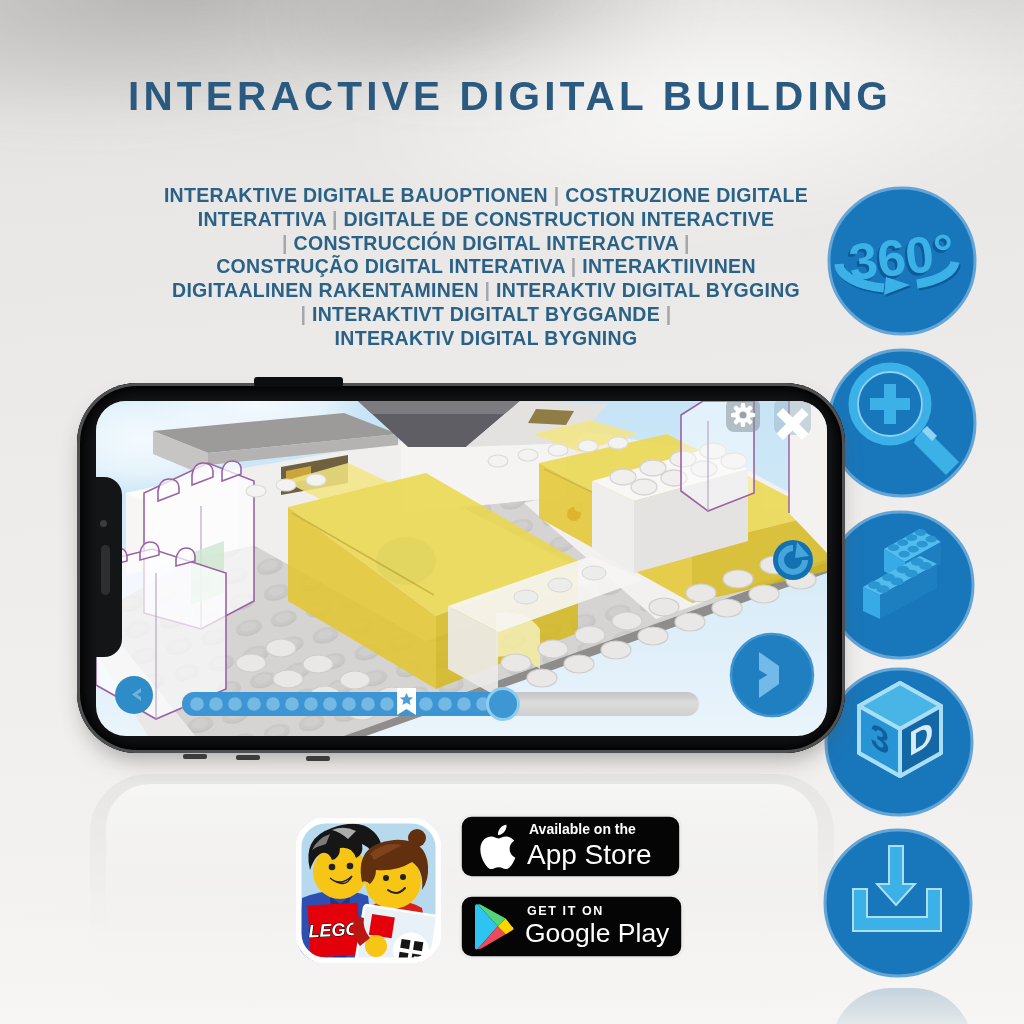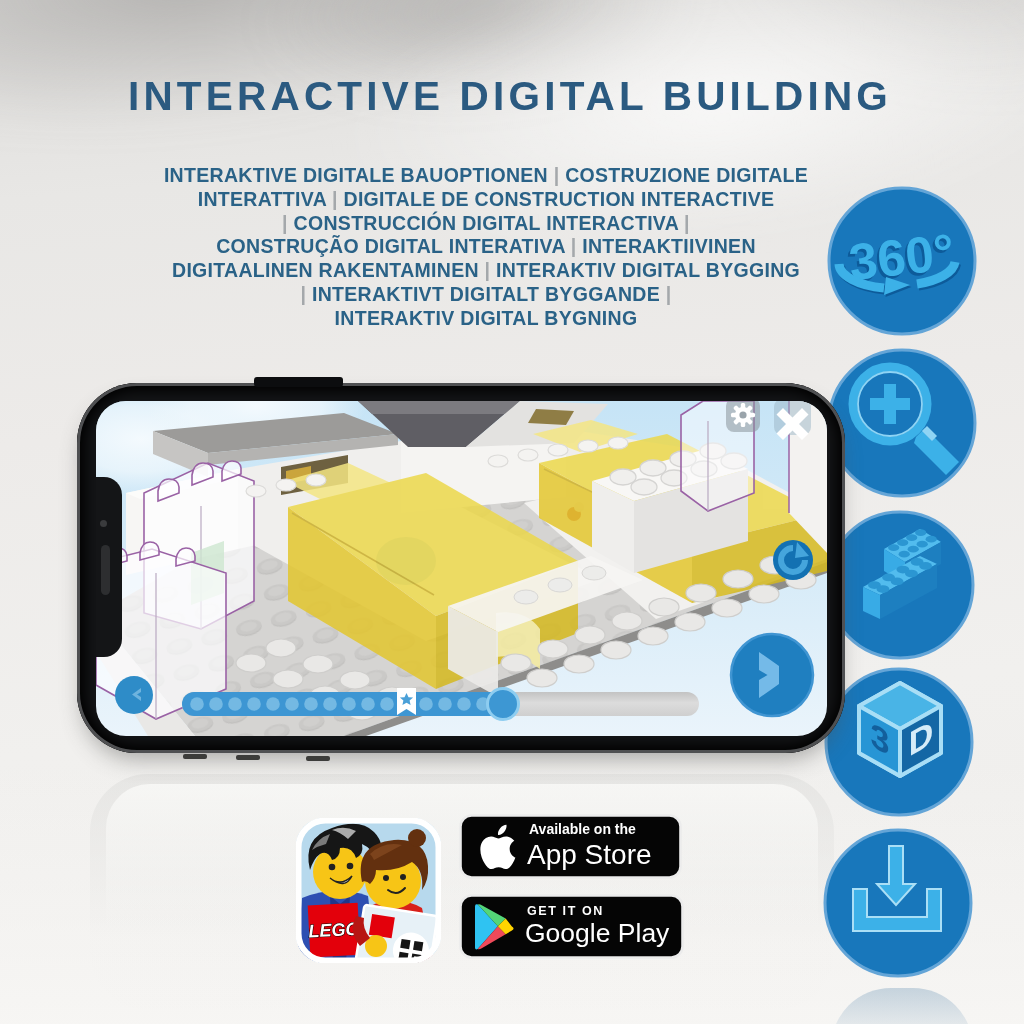--- a/index.html
+++ b/index.html
@@ -21,21 +21,21 @@
 
 <div class="abs" style="left:0;top:760px;width:1024px;height:264px;background:linear-gradient(180deg,rgba(247,246,244,0),rgba(248,247,245,.85));"></div>
 
 <div class="abs" style="left:90px;top:774px;width:744px;height:236px;border-radius:58px;background:linear-gradient(180deg,rgba(222,222,220,.55),rgba(240,239,237,0.05) 70%);"></div>
 <div class="abs" style="left:106px;top:784px;width:712px;height:196px;border-radius:44px;background:linear-gradient(180deg,rgba(250,250,248,.8),rgba(244,243,241,0) 75%);"></div>
 
 <div class="abs" style="left:831px;top:988px;width:142px;height:60px;border-radius:71px 71px 0 0;background:linear-gradient(180deg,rgba(150,178,200,.5),rgba(200,210,220,0));"></div>
 
 <div id="title" class="abs" style="left:-2px;top:73px;width:1024px;text-align:center;font-weight:bold;font-size:40.5px;letter-spacing:4.2px;color:#2b5a80;">INTERACTIVE DIGITAL BUILDING</div>
 
-<div id="subs" class="abs" style="left:0;top:164px;width:972px;text-align:center;font-weight:bold;font-size:19.5px;letter-spacing:.3px;line-height:23.8px;color:#2a6287;">
+<div id="subs" class="abs" style="left:0;top:184px;width:972px;text-align:center;font-weight:bold;font-size:19.5px;letter-spacing:.3px;line-height:23.8px;color:#2a6287;">
 INTERAKTIVE DIGITALE BAUOPTIONEN <i>|</i> COSTRUZIONE DIGITALE<br>
 INTERATTIVA <i>|</i> DIGITALE DE CONSTRUCTION INTERACTIVE<br>
 <i>|</i> CONSTRUCCIÓN DIGITAL INTERACTIVA <i>|</i><br>
 CONSTRUÇÃO DIGITAL INTERATIVA <i>|</i> INTERAKTIIVINEN<br>
 DIGITAALINEN RAKENTAMINEN <i>|</i> INTERAKTIV DIGITAL BYGGING<br>
 <i>|</i> INTERAKTIVT DIGITALT BYGGANDE <i>|</i><br>
 INTERAKTIV DIGITAL BYGNING
 </div>
 
 <svg id="icons" class="abs" style="left:820px;top:178px;" width="204" height="810" viewBox="0 0 204 810">

